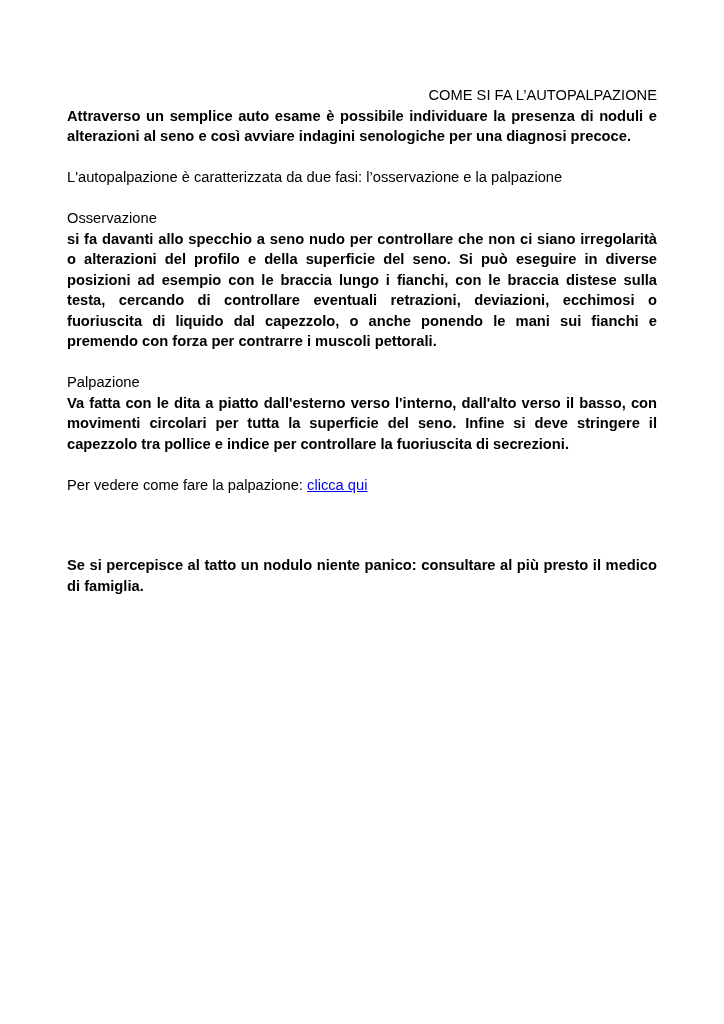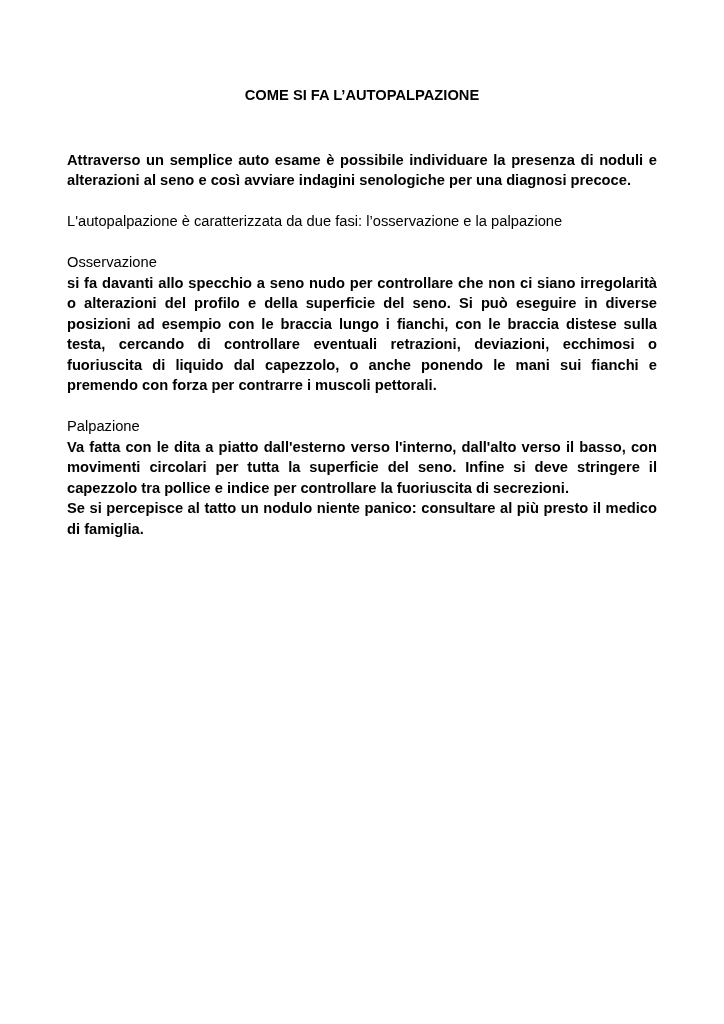--- a/index.html
+++ b/index.html
@@ -15,34 +15,33 @@
     height: 1024px;
     padding: 85px 67px 58px 67px;
     display: flex;
     flex-direction: column;
     font-size: 14.7px;
     line-height: 20.5px;
     background: #ffffff;
   }
   .title {
     font-size: 14.7px;
-    font-weight: bold;
-    text-align: center;
-    margin-bottom: 44px;
+    font-weight: normal;
+    text-align: right;
   }
   .para { margin: 0; }
   .justify { text-align: justify; font-weight: bold; }
   .gap { margin-top: 20.5px; }
   .italic { }
   .link {
     color: var(--link, #0000ee);
     text-decoration: underline;
     cursor: pointer;
   }
-  .conclusion-gap { }
+  .conclusion-gap { margin-top: 60px; }
   .footer {
     display: block;
     margin-top: auto;
     text-align: center;
     font-weight: bold;
     font-size: 14.7px;
     color: var(--footer-link, #3333cc);
     text-decoration: none;
     cursor: pointer;
   }
@@ -59,18 +58,19 @@
   <p class="para gap">L'autopalpazione è caratterizzata da due fasi: l’osservazione e la palpazione</p>
 
   <section>
     <p class="para gap italic">Osservazione</p>
     <p class="para justify">si fa davanti allo specchio a seno nudo per controllare che non ci siano irregolarità o alterazioni del profilo e della superficie del seno. Si può eseguire in diverse posizioni ad esempio con le braccia lungo i fianchi, con le braccia distese sulla testa, cercando di controllare eventuali retrazioni, deviazioni, ecchimosi o fuoriuscita di liquido dal capezzolo, o anche ponendo le mani sui fianchi e premendo con forza per contrarre i muscoli pettorali.</p>
   </section>
 
   <section>
     <p class="para gap italic">Palpazione</p>
     <p class="para justify">Va fatta con le dita a piatto dall'esterno verso l'interno, dall'alto verso il basso, con movimenti circolari per tutta la superficie del seno. Infine si deve stringere il capezzolo tra pollice e indice per controllare la fuoriuscita di secrezioni.</p>
+    <p class="para gap"><span>Per vedere come fare la palpazione: </span><a href="#" class="link">clicca qui</a></p>
   </section>
 
   <p class="para justify conclusion-gap">Se si percepisce al tatto un nodulo niente panico: consultare al più presto il medico di famiglia.</p>
 
 
 </div>
 
 </body></html>

